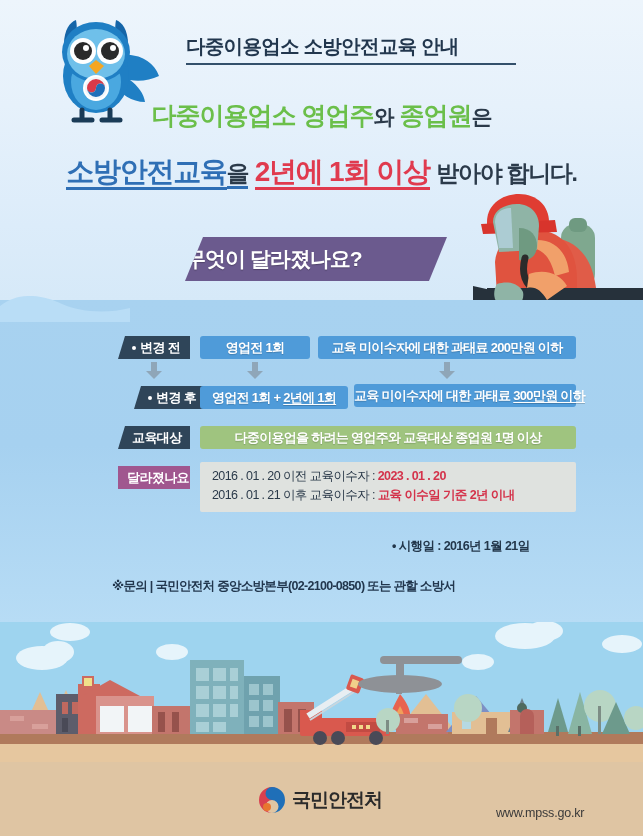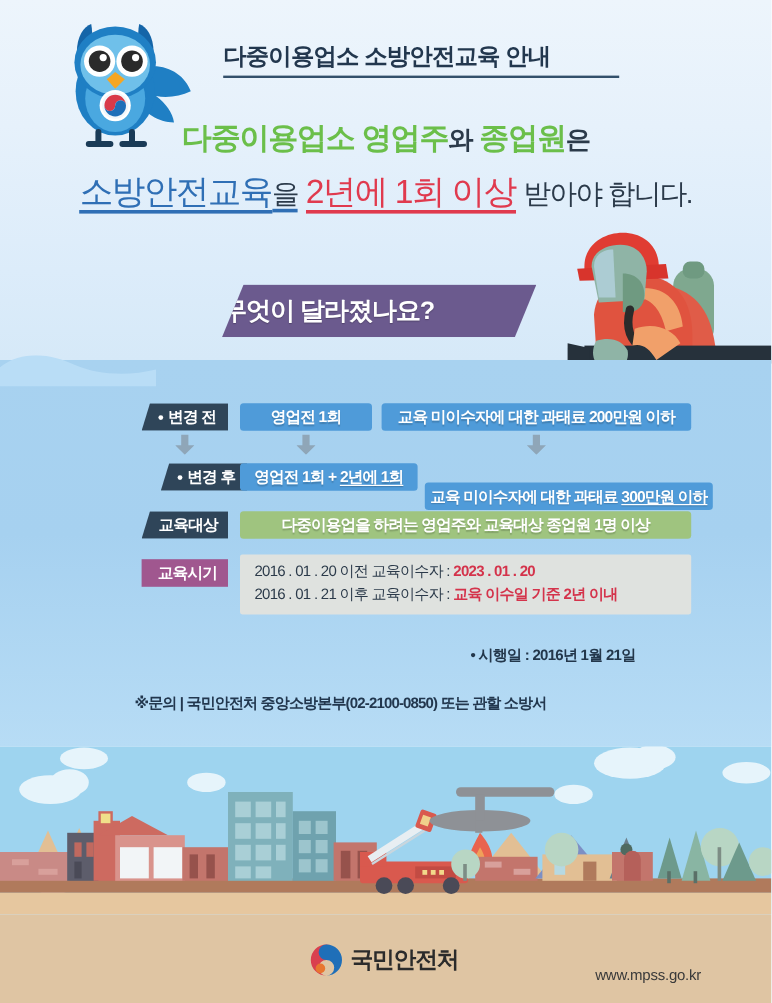--- a/index.html
+++ b/index.html
@@ -35,21 +35,21 @@
 
   
   .headline { position:absolute; left:0; top:100px; width:643px; text-align:center; }
   .hl1 {
     font-size:25px; font-weight:bold; letter-spacing:-1px;
     line-height:1.25; white-space:nowrap;
   }
   .hl1 .g { color:#6bbf4a; }
   .hl1 .d { color:#2b3a4a; font-size:21px; }
   .hl2 {
-    margin-top:12px; font-size:28px; font-weight:normal;
+    margin-top:24px; font-size:28px; font-weight:bold;
     letter-spacing:-1.3px; line-height:1.2; white-space:nowrap;
   }
   .hl2 .b { color:#2f6fb5; border-bottom:3px solid #2f6fb5; }
   .hl2 .b2 { color:#2b3a4a; border-bottom:3px solid #2f6fb5; font-size:23px; }
   .hl2 .r { color:#e03a4e; border-bottom:3px solid #e03a4e; }
   .hl2 .k { color:#2b3a4a; font-size:23px; }
 
   
   .firefighter { position:absolute; right:0px; top:188px; width:200px; height:150px; }
 
@@ -251,33 +251,33 @@
     </svg>
     <svg class="arrow" style="left:439px; top:62px;" viewBox="0 0 16 17">
       <path d="M5 0 L11 0 L11 9 L16 9 L8 17 L0 9 L5 9 Z" fill="#8fa6b8"></path>
     </svg>
 
     <div>
       <div class="pill-label" style="left:134px; top:86px; width:72px;">
         <span class="dot"></span><span>변경 후</span>
       </div>
       <div class="cell blue" style="left:200px; top:86px; width:148px;"><span>영업전 1회 + </span><u>2년에 1회</u></div>
-      <div class="cell blue" style="left:354px; top:102px; width:240px;"><span>교육 미이수자에 대한 과태료 </span><u>300만원 이하</u></div>
+      <div class="cell blue" style="left:354px; top:84px; width:222px;"><span>교육 미이수자에 대한 과태료 </span><u>300만원 이하</u></div>
     </div>
 
     <div>
       <div class="pill-label" style="left:118px; top:126px; width:72px;">
         <span>교육대상</span>
       </div>
       <div class="cell green" style="left:200px; top:126px; width:376px;">다중이용업을 하려는 영업주와 교육대상 종업원 1명 이상</div>
     </div>
 
     <div>
       <div class="pill-label purple" style="left:118px; top:166px; width:72px;">
-        <span>교육시기</span>
+        <span>달라졌나요</span>
       </div>
       <div class="sched-box" style="left:200px; top:162px; width:376px;">
         <div class="sched-line">
           <span>2016 . 01 . 20 이전 교육이수자 : </span><span class="red">2023 . 01 . 20</span>
         </div>
         <div class="sched-line">
           <span>2016 . 01 . 21 이후 교육이수자 : </span><span class="red">교육 이수일 기준 2년 이내</span>
         </div>
       </div>
     </div>

